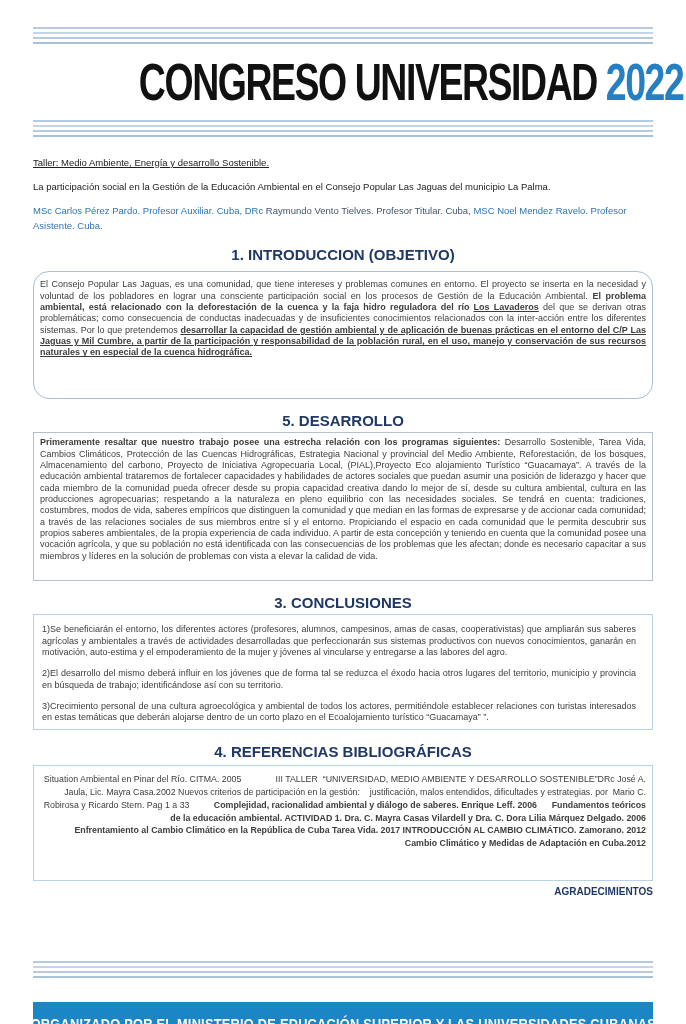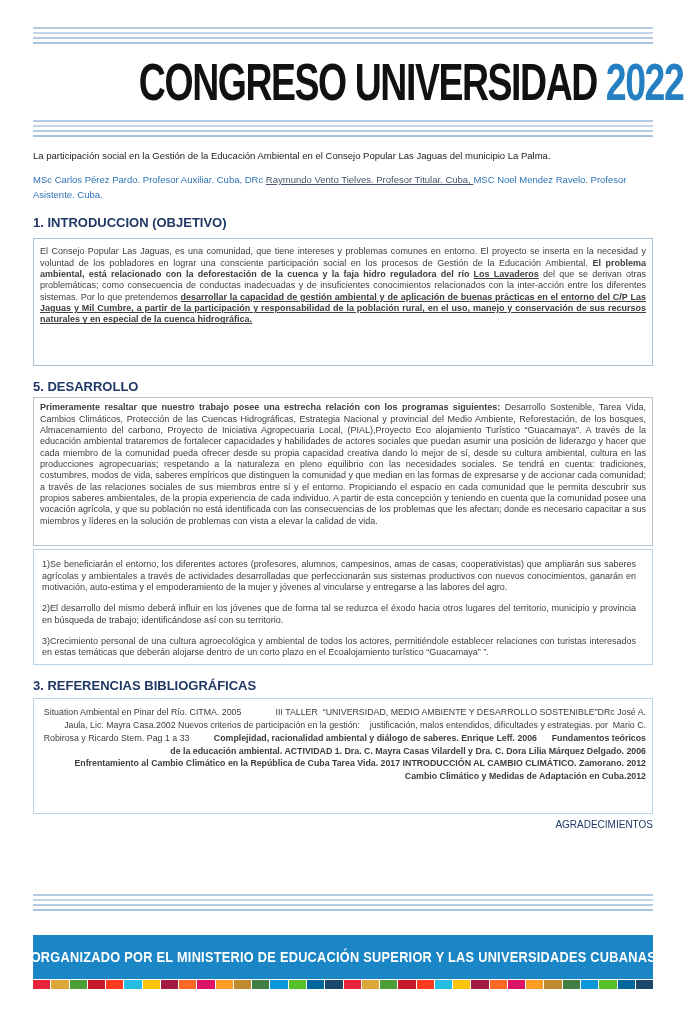--- a/index.html
+++ b/index.html
@@ -19,32 +19,32 @@
   
   .masthead{margin-top:12px;text-align:right;white-space:nowrap;}
   .masthead .t{display:inline-block;transform:scaleX(0.72);transform-origin:center;
      font-weight:bold;font-size:52px;letter-spacing:-2px;color:#111111;line-height:1.0;}
   .masthead .year{color:#2580c3;}
 
   .taller{margin-top:20px;font-size:9.5px;color:#222;text-decoration:underline;}
   .work-title{margin-top:13px;font-size:9.5px;color:#222;}
   .authors{margin-top:12px;font-size:9.5px;line-height:1.55;}
 
-  .section-heading{margin-top:13px;font-weight:bold;font-size:13px;color:#1F3864;}
+  .section-heading{margin-top:13px;text-align:center;font-weight:bold;font-size:15px;color:#1F3864;}
 
   .box{border:1px solid #a9bfd2;background:#fff;padding:7px 6px;font-size:9px;line-height:1.26;
        text-align:justify;color:#3d3d3d;}
-  .box-intro{margin-top:8px;height:112px;}
+  .box-intro{margin-top:8px;height:112px;border-radius:16px;}
   .box-des{margin-top:3px;height:136px;border-color:#b3c2cc;padding-top:4px;}
   .box-conc{margin-top:3px;height:96px;border-color:#b9d3e6;padding:9px 8px;}
   .box-ref{margin-top:5px;height:100px;border-color:#b9d3e6;white-space:pre-wrap;text-align:right;font-size:8.8px;line-height:1.45;}
   .box-conc p{margin:0 8px 10px 0;}
   .box-conc p:last-child{margin-bottom:0;}
 
-  .agradecimientos{margin-top:5px;text-align:right;font-weight:normal;font-size:10px;color:#1F3864;}
+  .agradecimientos{margin-top:5px;text-align:right;font-weight:bold;font-size:10px;color:#1F3864;}
 
   
   .banner{margin-top:24px;height:44px;background:#1b86c5;display:flex;align-items:center;justify-content:center;}
   .banner .bt{display:inline-block;transform:scaleX(0.88);transform-origin:center;color:#ffffff;
      font-weight:bold;font-size:14.5px;letter-spacing:0.3px;white-space:nowrap;}
   .sdg-strip{margin-top:1px;height:9px;display:flex;gap:1px;}
   .sdg-strip .sdg-seg{flex:1 1 auto;height:9px;}
 </style>
 </head>
 <body>
@@ -63,38 +63,40 @@
       <span class="t"><span>CONGRESO UNIVERSIDAD</span>&nbsp;<span class="year" style="color: rgb(37, 128, 195);">2022</span></span>
     </div>
 
     <div class="rules rules-mid">
       <div class="rule"></div>
       <div class="rule"></div>
       <div class="rule"></div>
       <div class="rule"></div>
     </div>
 
+    <div class="taller">Taller: Medio Ambiente, Energía y desarrollo Sostenible.</div>
 
     <div class="work-title">La participación social en la Gestión de la Educación Ambiental en el Consejo Popular Las Jaguas del municipio La Palma.</div>
 
-    <div class="authors"><span style="color: rgb(46, 116, 181); margin-top: 39px;">MSc Carlos Pérez Pardo. Profesor Auxiliar. Cuba, DRc </span><span style="color: rgb(68, 84, 106); text-decoration: underline;">Raymundo Vento Tielves. Profesor Titular. Cuba, </span><span style="color: rgb(46, 116, 181);">MSC Noel Mendez Ravelo. Profesor Asistente. Cuba.</span></div>
+    <div class="authors"><span style="color: rgb(46, 116, 181); margin-top: 39px;">MSc Carlos Pérez Pardo. Profesor Auxiliar. Cuba, DRc </span><span style="color: rgb(68, 84, 106);">Raymundo Vento Tielves. Profesor Titular. Cuba, </span><span style="color: rgb(46, 116, 181);">MSC Noel Mendez Ravelo. Profesor Asistente. Cuba.</span></div>
 
     <div class="section-heading">1. INTRODUCCION (OBJETIVO)</div>
     <div class="box box-intro"><span>El Consejo Popular Las Jaguas, es una comunidad, que tiene intereses y problemas comunes en entorno. El proyecto se inserta en la necesidad y voluntad de los pobladores en lograr  una consciente participación social en los procesos de Gestión de la Educación  Ambiental. </span><span style="font-weight: bold;">El problema ambiental, está relacionado con la deforestación de la cuenca y la faja hidro reguladora del río </span><span style="font-weight: bold; text-decoration: underline;">Los Lavaderos</span><span> del que se derivan otras problemáticas; como consecuencia de conductas inadecuadas y de insuficientes conocimientos relacionados con la inter-acción entre los diferentes sistemas. Por lo que pretendemos </span><span style="font-weight: bold; text-decoration: underline;">desarrollar la capacidad de gestión ambiental y de aplicación de buenas prácticas en el entorno del C/P Las Jaguas y Mil Cumbre, a partir de la participación y responsabilidad de la población rural, en el uso, manejo y conservación de sus recursos naturales y en especial de la cuenca hidrográfica.</span></div>
 
     <div class="section-heading">5. DESARROLLO</div>
     <div class="box box-des"><span style="font-weight: bold;">Primeramente resaltar que nuestro trabajo posee una estrecha relación con los programas siguientes: </span><span>Desarrollo Sostenible, Tarea Vida, Cambios Climáticos, Protección de las Cuencas Hidrográficas, Estrategia Nacional y provincial del Medio Ambiente, Reforestación, de los bosques, Almacenamiento del carbono, Proyecto de Iniciativa Agropecuaria Local, (PIAL),Proyecto Eco alojamiento Turístico “Guacamaya”. A través de la educación ambiental trataremos de fortalecer capacidades  y habilidades de actores sociales que puedan asumir una posición de liderazgo y hacer que cada miembro de la comunidad pueda ofrecer desde su propia capacidad creativa dando lo mejor de sí, desde su cultura ambiental, cultura en las producciones agropecuarias; respetando a la naturaleza en pleno equilibrio con las necesidades sociales. Se tendrá en cuenta: tradiciones, costumbres, modos de vida, saberes empíricos que distinguen la comunidad y que median en las formas de expresarse y de accionar cada comunidad; a través de las relaciones sociales de sus miembros entre sí y el entorno. Propiciando el espacio en cada comunidad que le permita descubrir sus propios saberes ambientales, de la propia experiencia de cada individuo. A partir de esta concepción y teniendo en cuenta que la comunidad posee una vocación agrícola, y que su población no está identificada con las consecuencias de los problemas que les afectan; donde es necesario capacitar a sus miembros y líderes en la solución de problemas con vista a elevar la calidad de vida.</span></div>
 
+    <div class="section-heading">3. CONCLUSIONES</div>
     <div class="box box-conc">
       <p>1)Se beneficiarán el entorno, los diferentes actores (profesores, alumnos, campesinos, amas de casas, cooperativistas) que ampliarán sus saberes agrícolas y ambientales a través de actividades desarrolladas que perfeccionarán sus sistemas productivos  con nuevos conocimientos, ganarán en motivación, auto-estima y el empoderamiento de la mujer y jóvenes al vincularse y entregarse a las labores del agro.</p>
       <p>2)El desarrollo del mismo deberá influir en los jóvenes que de forma tal se reduzca el éxodo hacia otros lugares del territorio, municipio y provincia en búsqueda de trabajo; identificándose así con su territorio.</p>
       <p>3)Crecimiento personal de una cultura agroecológica y ambiental de todos los actores, permitiéndole establecer relaciones con turistas interesados en estas temáticas que deberán alojarse dentro de un corto plazo en el Ecoalojamiento turístico “Guacamaya” ”.</p>
     </div>
 
-    <div class="section-heading">3. REFERENCIAS BIBLIOGRÁFICAS</div>
+    <div class="section-heading">4. REFERENCIAS BIBLIOGRÁFICAS</div>
     <div class="box box-ref"><span>Situation Ambiental en Pinar del Río. CITMA. 2005              III TALLER  “UNIVERSIDAD, MEDIO AMBIENTE Y DESARROLLO SOSTENIBLE”DRc José A. Jaula, Lic. Mayra Casa.2002 Nuevos criterios de participación en la gestión:    justificación, malos entendidos, dificultades y estrategias. por  Mario C. Robirosa y Ricardo Stern. Pag 1 a 33          </span><span style="font-weight: bold;">Complejidad, racionalidad ambiental y diálogo de saberes. Enrique Leff. 2006      Fundamentos teóricos de la educación ambiental. ACTIVIDAD 1. Dra. C. Mayra Casas Vilardell y Dra. C. Dora Lilia Márquez Delgado. 2006                                                  Enfrentamiento al Cambio Climático en la República de Cuba Tarea Vida. 2017 INTRODUCCIÓN AL CAMBIO CLIMÁTICO. Zamorano. 2012                                   Cambio Climático y Medidas de Adaptación en Cuba.2012</span></div>
 
     <div class="agradecimientos">AGRADECIMIENTOS</div>
 
     <div class="rules rules-bottom">
       <div class="rule"></div>
       <div class="rule"></div>
       <div class="rule"></div>
       <div class="rule"></div>
     </div>

